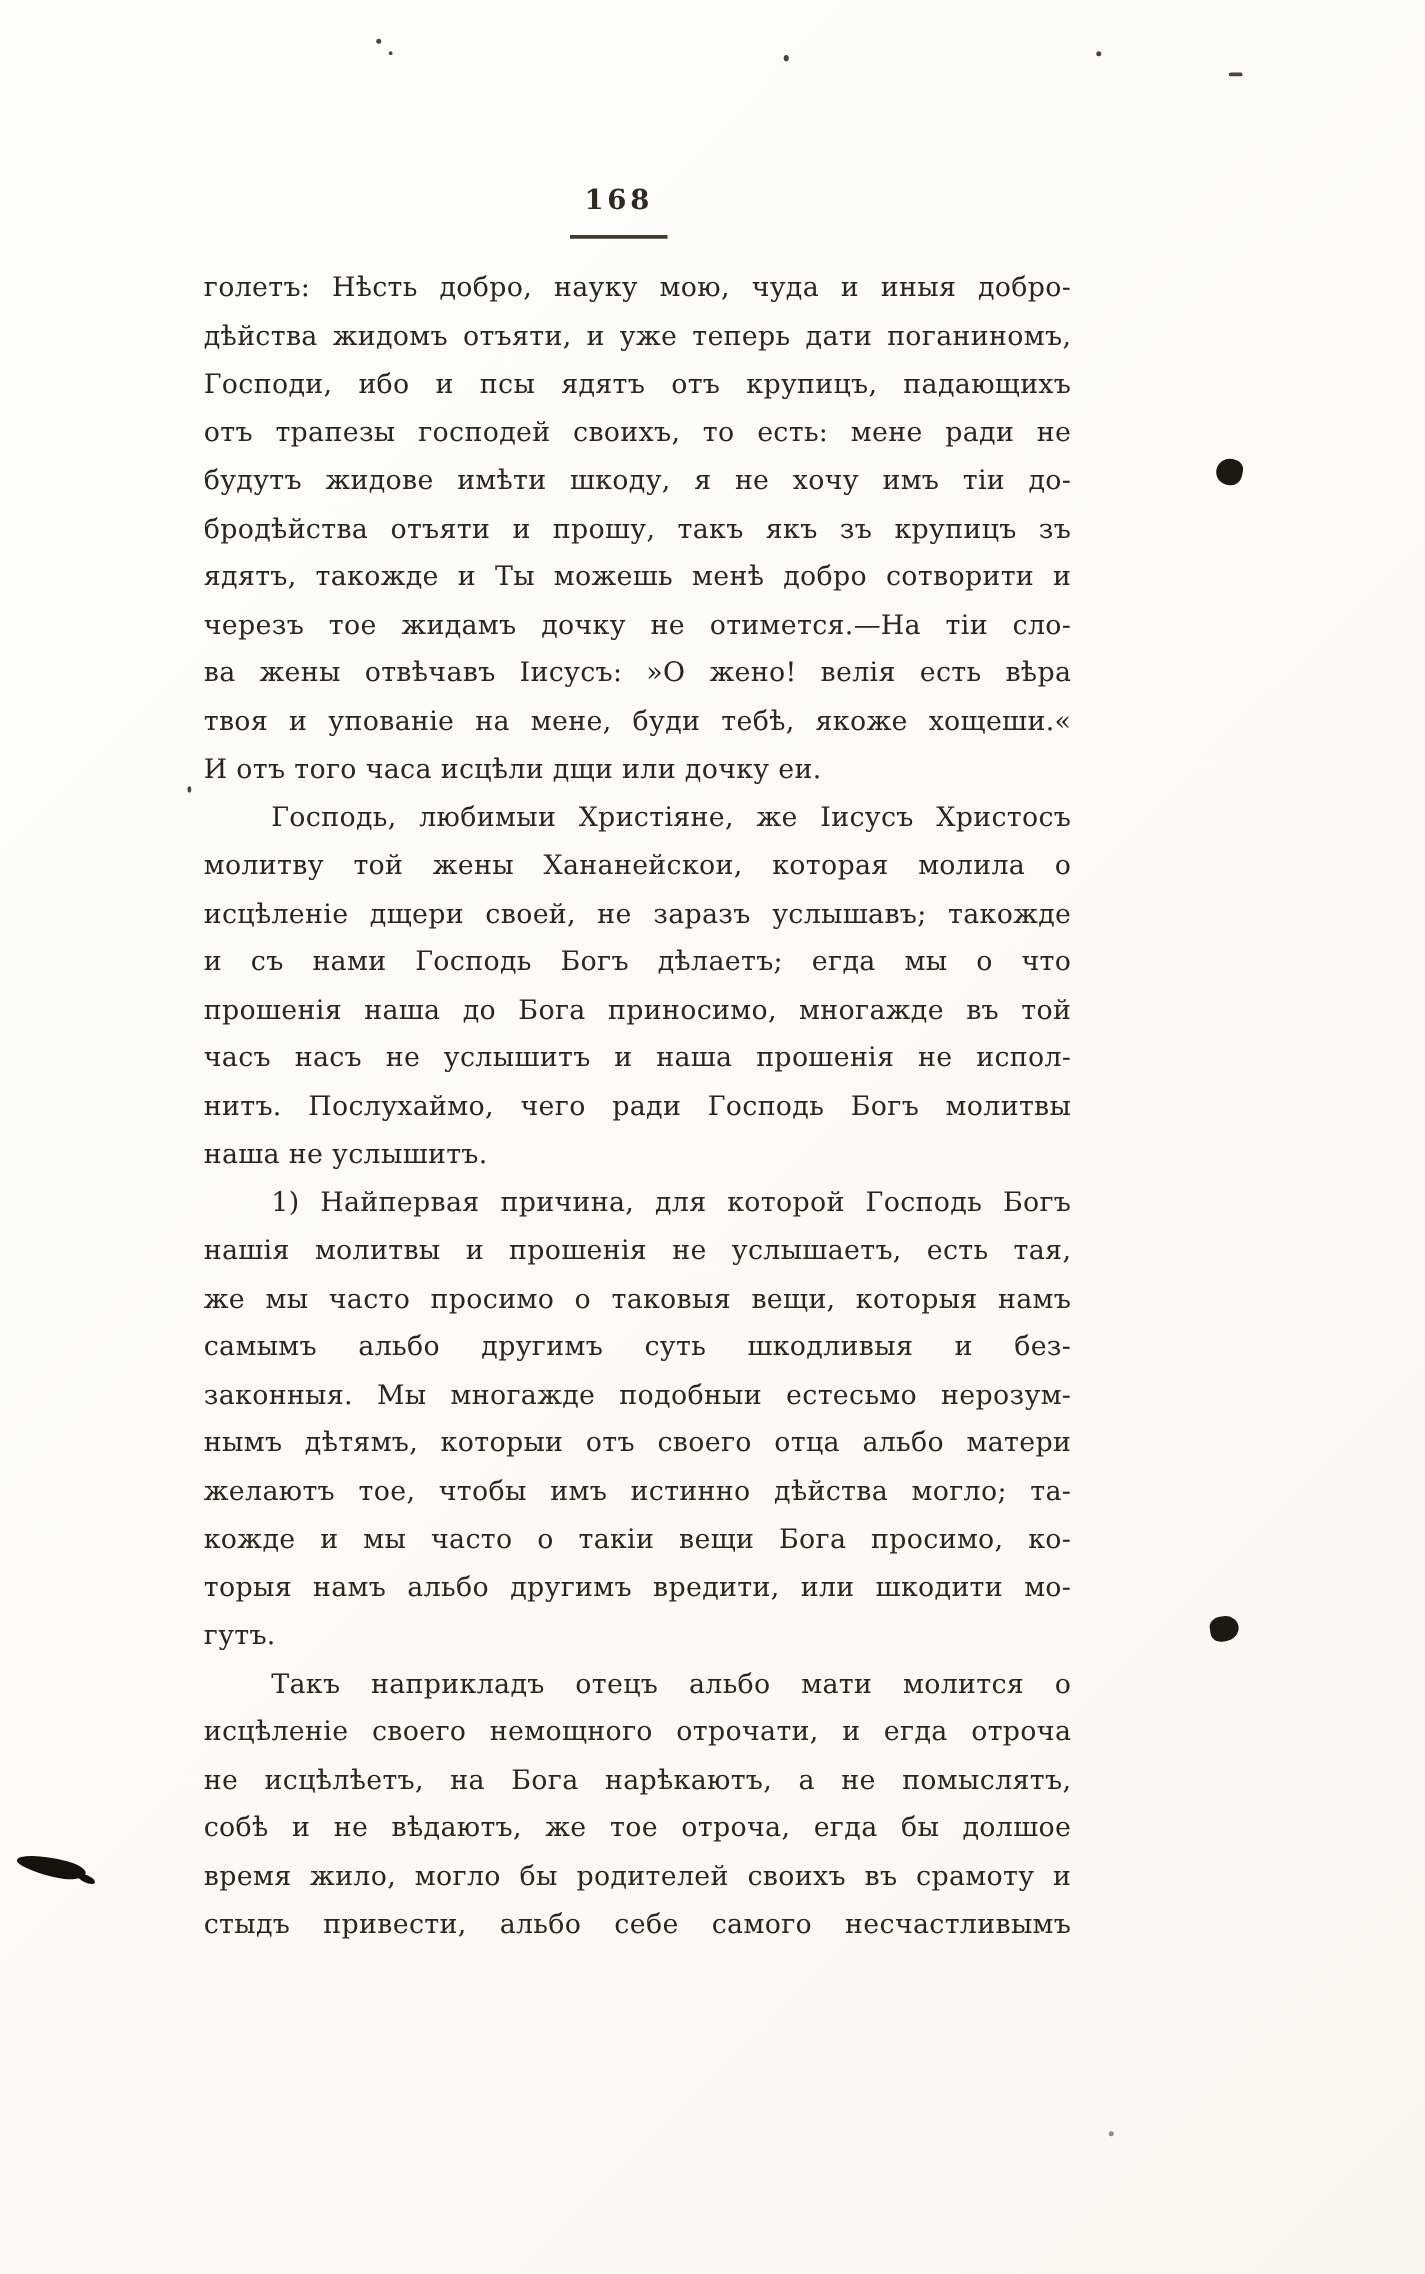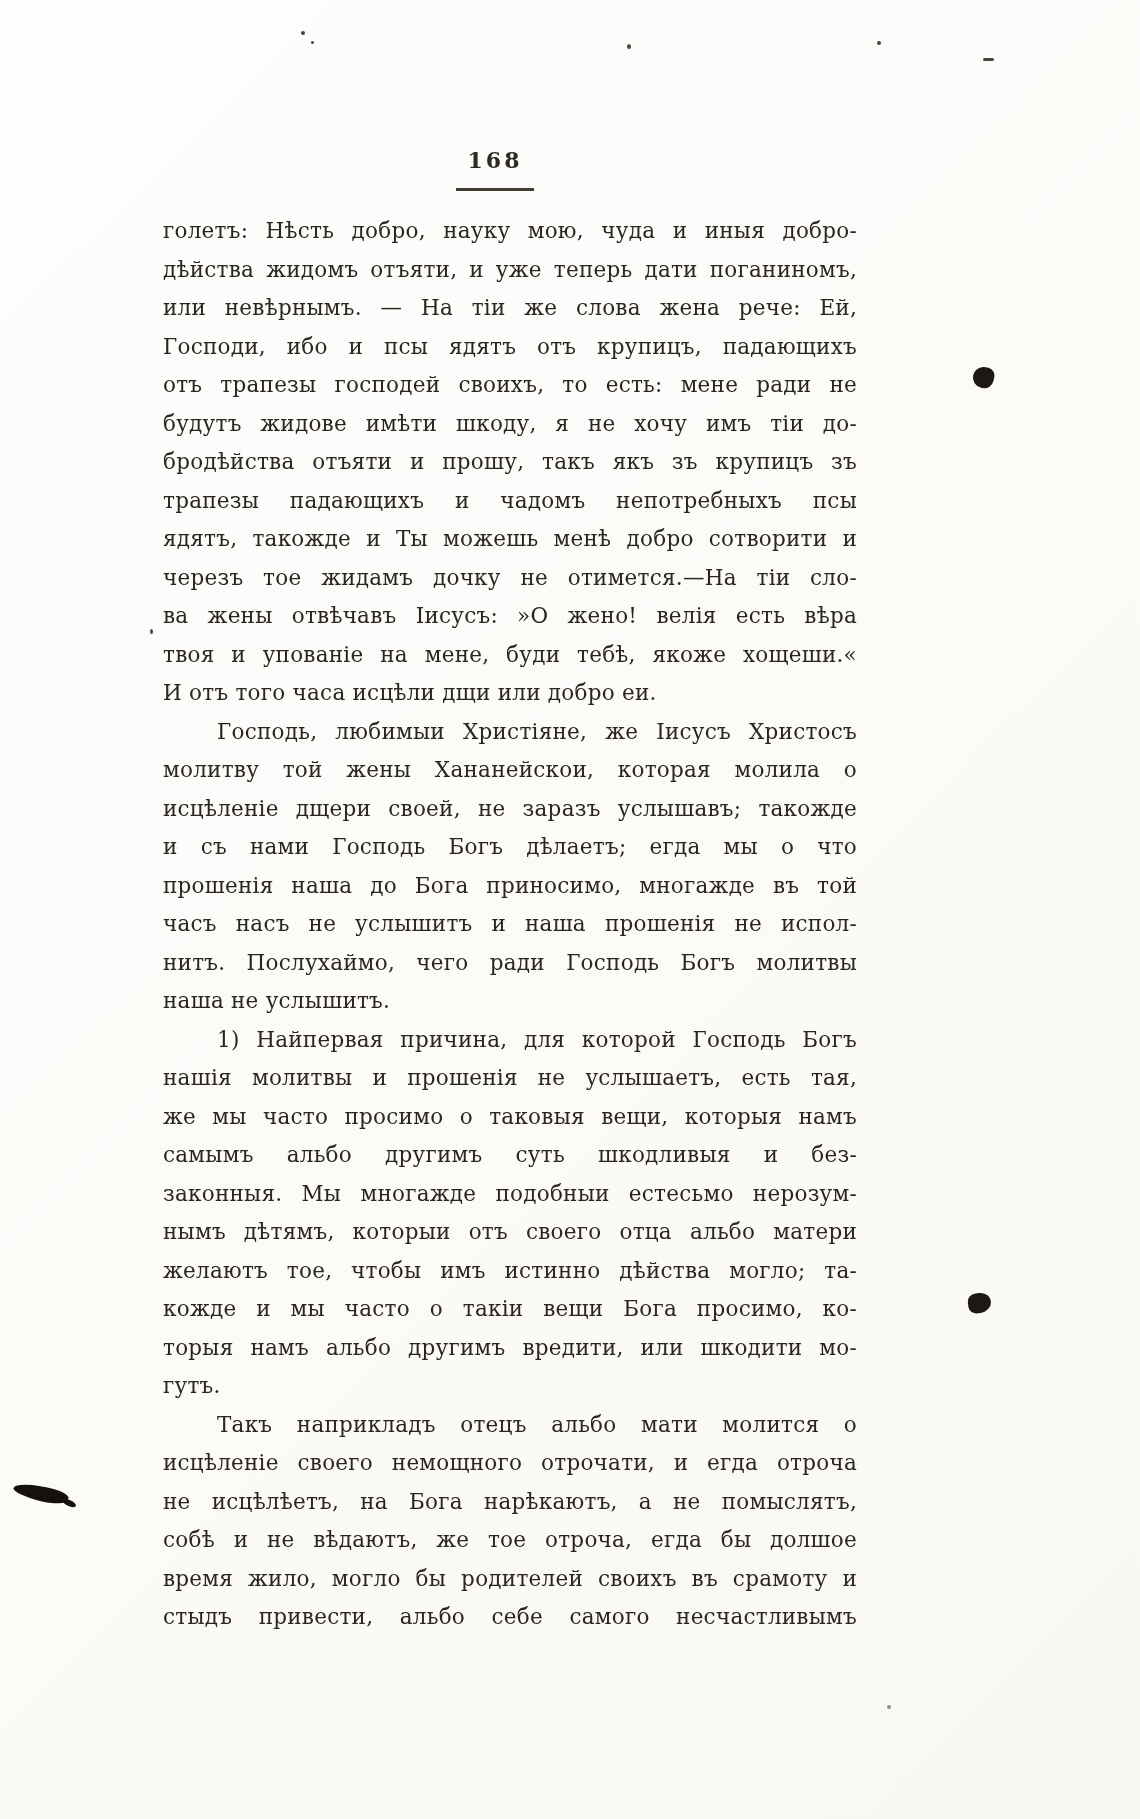--- a/index.html
+++ b/index.html
@@ -63,31 +63,29 @@
 <main class="page">
 
   <div class="page-number-wrap">
     <span class="page-number">168</span>
   </div>
 
   <div class="text-block" id="text-block">
       <div class="paragraph">
         <div class="line">голетъ: Нѣсть добро, науку мою, чуда и иныя добро-</div>
         <div class="line">дѣйства жидомъ отъяти, и уже теперь дати поганиномъ,</div>
-        <div class="line">или невѣрнымъ. — На тіи же слова жена рече: Ей,</div>
         <div class="line">Господи, ибо и псы ядятъ отъ крупицъ, падающихъ</div>
         <div class="line">отъ трапезы господей своихъ, то есть: мене ради не</div>
         <div class="line">будутъ жидове имѣти шкоду, я не хочу имъ тіи до-</div>
         <div class="line">бродѣйства отъяти и прошу, такъ якъ зъ крупицъ зъ</div>
-        <div class="line">трапезы падающихъ и чадомъ непотребныхъ псы</div>
         <div class="line">ядятъ, такожде и Ты можешь менѣ добро сотворити и</div>
         <div class="line">черезъ тое жидамъ дочку не отимется.—На тіи сло-</div>
         <div class="line">ва жены отвѣчавъ Іисусъ: »О жено! велія есть вѣра</div>
         <div class="line">твоя и упованіе на мене, буди тебѣ, якоже хощеши.«</div>
-        <div class="line last">И отъ того часа исцѣли дщи или добро еи.</div>
+        <div class="line last">И отъ того часа исцѣли дщи или дочку еи.</div>
       </div>
       <div class="paragraph indent">
         <div class="line">Господь, любимыи Христіяне, же Іисусъ Христосъ</div>
         <div class="line">молитву той жены Хананейскои, которая молила о</div>
         <div class="line">исцѣленіе дщери своей, не заразъ услышавъ; такожде</div>
         <div class="line">и съ нами Господь Богъ дѣлаетъ; егда мы о что</div>
         <div class="line">прошенія наша до Бога приносимо, многажде въ той</div>
         <div class="line">часъ насъ не услышитъ и наша прошенія не испол-</div>
         <div class="line">нитъ. Послухаймо, чего ради Господь Богъ молитвы</div>
         <div class="line last">наша не услышитъ.</div>

